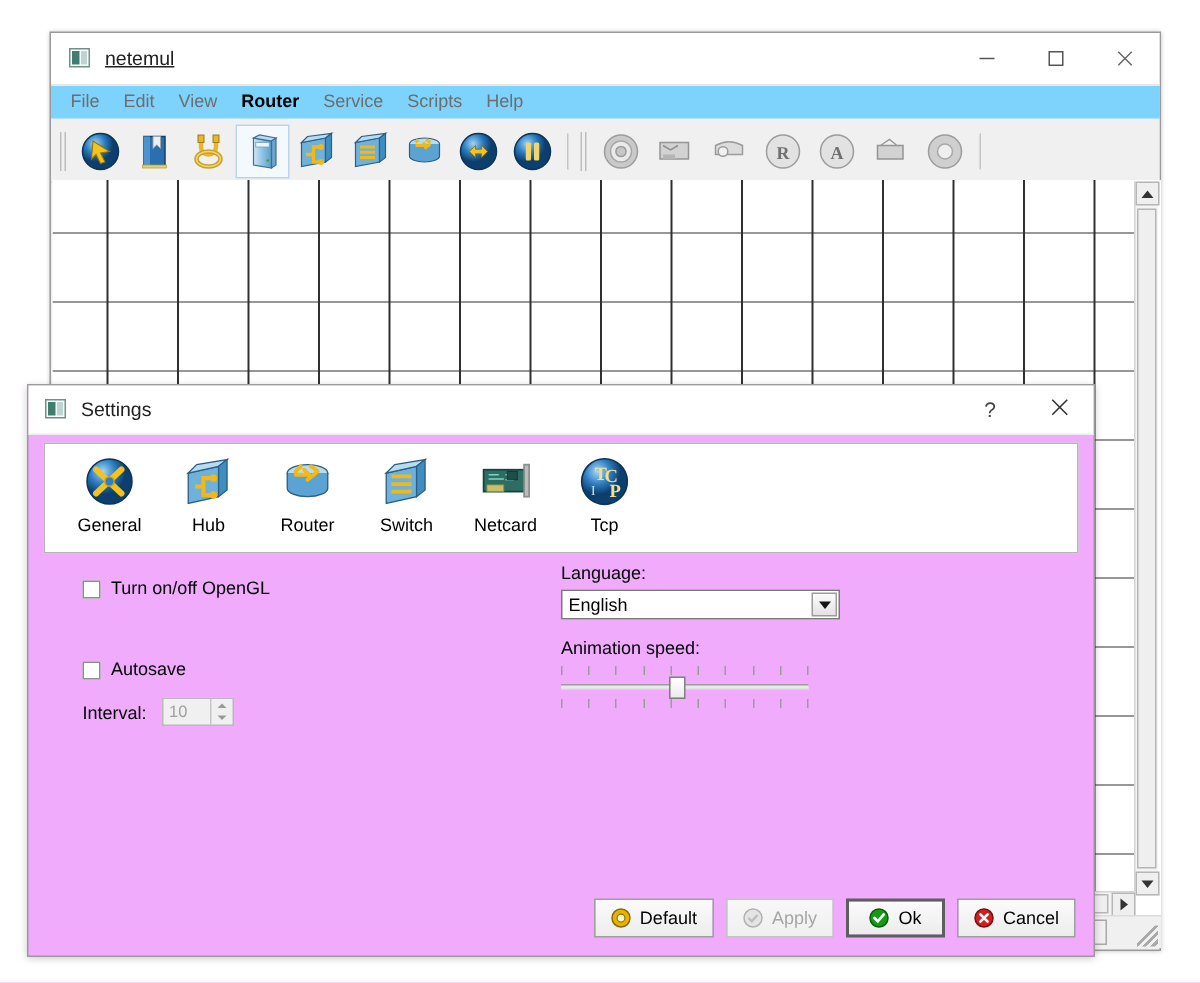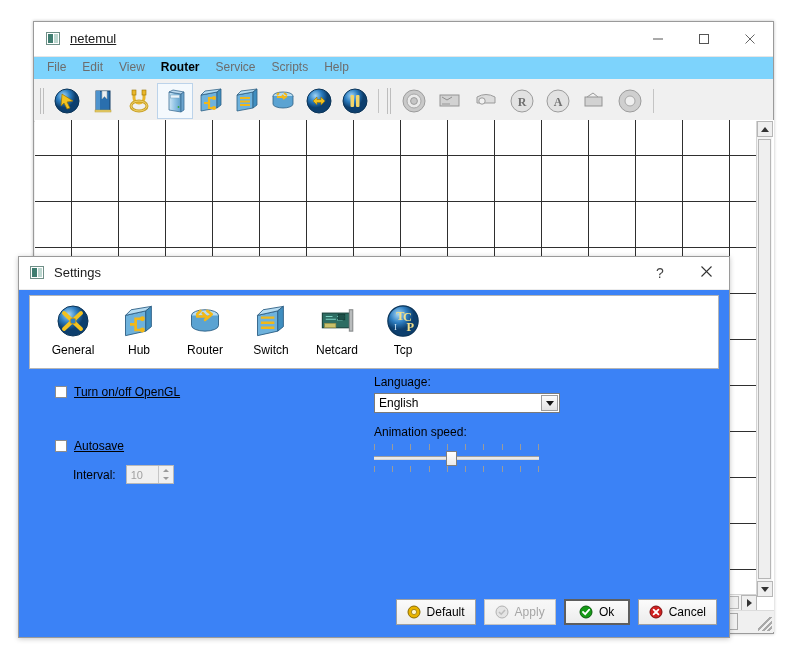--- a/index.html
+++ b/index.html
@@ -142,21 +142,21 @@
     position:absolute;right:2px;bottom:1px;width:14px;height:14px;
     background:
       linear-gradient(135deg,transparent 42%,#a9a9a9 42%,#a9a9a9 52%,transparent 52%),
       linear-gradient(135deg,transparent 62%,#a9a9a9 62%,#a9a9a9 72%,transparent 72%),
       linear-gradient(135deg,transparent 82%,#a9a9a9 82%,#a9a9a9 92%,transparent 92%);
   }
 
   
   #settings-dialog{
     position:absolute;left:18px;top:256px;width:712px;height:382px;
-    background:#3b82f6;border:1px solid #9a9a9a;box-sizing:border-box;
+    background:#f0abfc;border:1px solid #9a9a9a;box-sizing:border-box;
     box-shadow:0 1px 5px rgba(0,0,0,.22);
   }
   #dlg-title{
     height:32px;background:#ffffff;position:relative;border-bottom:1px solid #ececec;
   }
   #dlg-title .ticon{
     position:absolute;left:11px;top:9px;width:14px;height:13px;
     background:#ffffff;border:1px solid #6f8f87;box-sizing:border-box;
   }
   #dlg-title .ticon i{display:block;width:5px;height:9px;background:#3f7d70;margin:1px 0 0 1px;float:left;}
@@ -175,28 +175,28 @@
   .cat{
     width:62px;display:flex;flex-direction:column;align-items:center;
     margin-right:4px;
   }
   .cat .glyph{height:40px;display:flex;align-items:center;justify-content:center;}
   .cat .clabel{font-size:12px;color:#000;margin-top:2px;white-space:nowrap;}
 
   
   .form-left{position:absolute;left:36px;top:128px;width:300px;}
   .form-right{position:absolute;left:355px;top:118px;width:300px;}
-  .chk-row{display:flex;align-items:center;margin-bottom:6px;text-decoration:underline;}
+  .chk-row{display:flex;align-items:flex-end;margin-bottom:6px;}
   .chkbox{
     width:12px;height:12px;border:1px solid #8d8d8d;background:#fff;
     box-sizing:border-box;margin-right:7px;
   }
   .chk-label{font-size:12px;color:#000;}
   .fld-label{font-size:12px;color:#000;}
-  #interval-row{display:flex;align-items:center;margin-top:12px;margin-left:18px;}
+  #interval-row{display:flex;align-items:center;margin-top:12px;}
   #interval-label{margin-right:10px;font-size:12px;}
   #interval-spin{
     width:48px;height:19px;border:1px solid #b9b9b9;background:#f0f0f0;
     box-sizing:border-box;display:flex;align-items:center;position:relative;
   }
   #interval-value{font-size:11px;color:#a0a0a0;padding-left:4px;}
   #spin-btns{position:absolute;right:0;top:0;width:14px;height:17px;
     border-left:1px solid #c6c6c6;display:flex;flex-direction:column;}
   .spin-b{flex:1;display:flex;align-items:center;justify-content:center;}
   .spin-b .t{width:0;height:0;border-left:3px solid transparent;border-right:3px solid transparent;border-bottom:3px solid #9a9a9a;}

